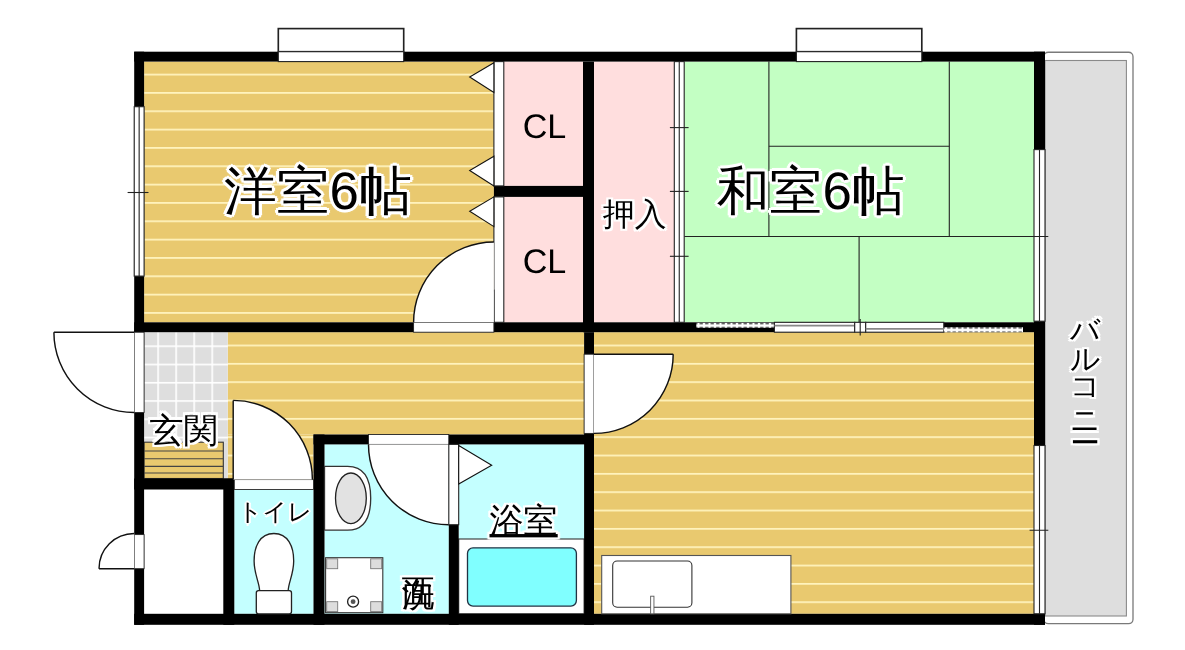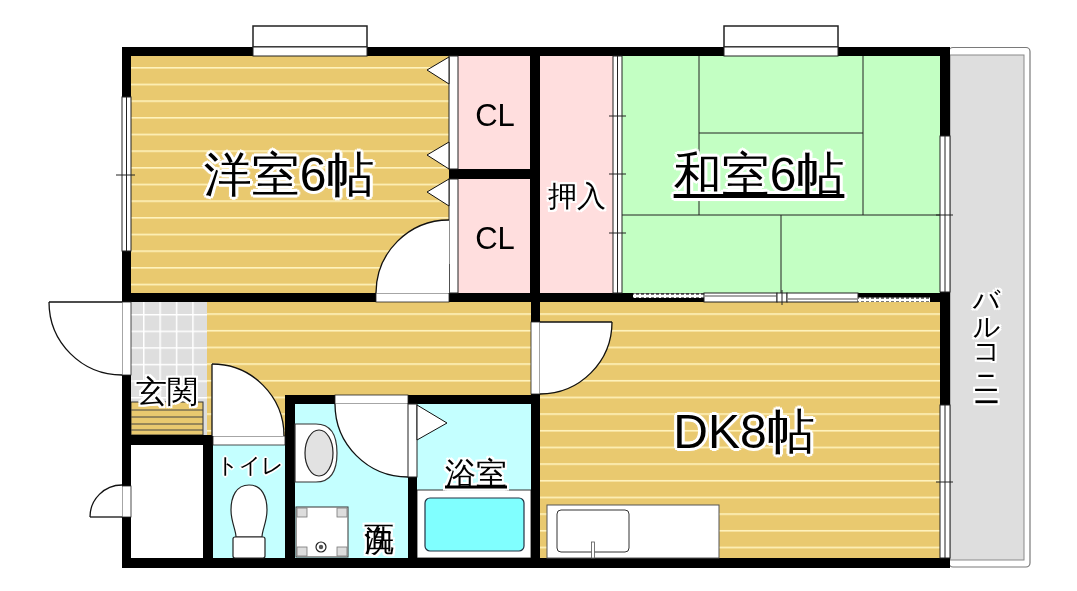--- a/index.html
+++ b/index.html
@@ -216,22 +216,21 @@
       </g>
       <g>
         <rect x="547" y="505" width="172" height="53" fill="#ffffff" stroke="#555" stroke-width="1"></rect>
         <rect x="557" y="510" width="72" height="42" rx="4" fill="#ffffff" stroke="#333" stroke-width="1"></rect>
         <rect x="591.5" y="542" width="3" height="16" fill="#ffffff" stroke="#555" stroke-width="0.8"></rect>
       </g>
     </g>
   </svg>
 
   <div class="lbl big" style="left:289px; top:175px;text-align:center;">洋室6帖</div>
-  <div class="lbl big" style="left:759px; top:175px;text-decoration:underline;">和室6帖</div>
-  <div class="lbl big" style="left:744px; top:432px;">DK8帖</div>
+  <div class="lbl big" style="left:737px; top:175px;">和室6帖</div>
   <div class="lbl cl" style="left:495px; top:115px;">CL</div>
   <div class="lbl cl" style="left:495px; top:238px;">CL</div>
   <div class="lbl mid" style="left:577px; top:175px; font-size:29px;">押入</div>
   <div class="lbl mid" style="left:167px; top:370px;">玄関</div>
   <div class="lbl small" style="left:250px; top:466px;">トイレ</div>
   <div class="lbl mid vert" style="left:379px; top:480px; font-size:30px;">洗面</div>
   <div class="lbl mid" style="left:476px; top:452px;text-decoration:underline;">浴室</div>
   <div class="lbl mid vert balc" style="left:986px; top:307px;">バルコニー</div>
 
 </div>

